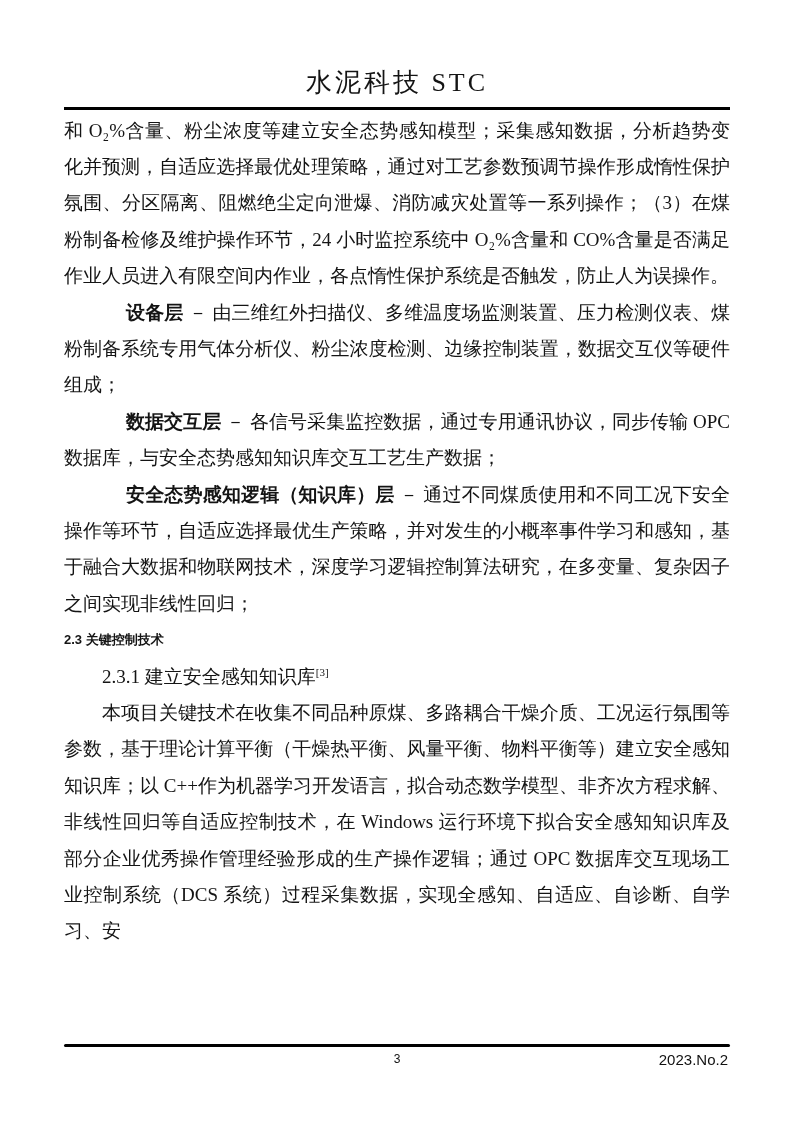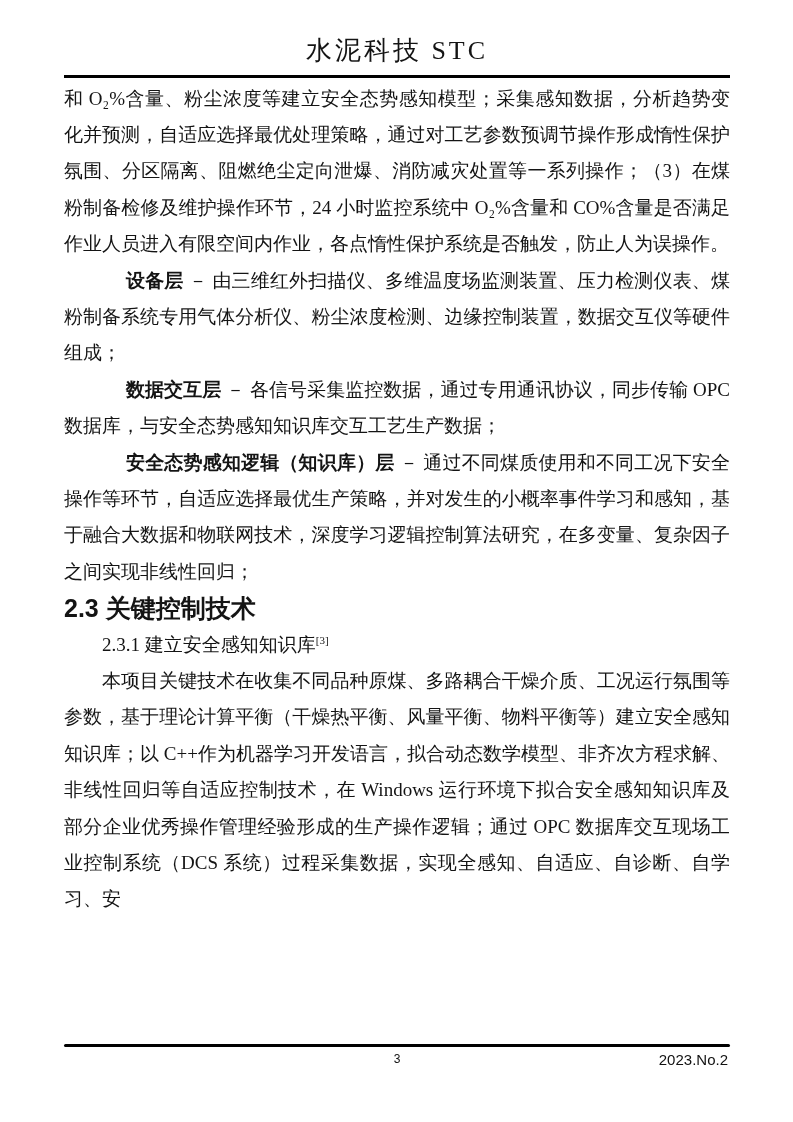--- a/index.html
+++ b/index.html
@@ -7,21 +7,21 @@
     position: relative;
     width: 793px;
     height: 1122px;
     background: #ffffff;
     box-sizing: border-box;
     padding: 0 63px 0 64px;
     font-family: "Liberation Serif", "DejaVu Serif", serif;
     color: #141414;
     overflow: hidden;
   }
-  .header { padding-top: 36px; }
+  .header { padding-top: 68px; }
   .journal-title {
     text-align: center;
     font-size: 26px;
     line-height: 30px;
     letter-spacing: 3px;
     font-weight: 500;
   }
   .header-rule {
     margin-top: 9px;
     height: 2.5px;
@@ -38,21 +38,21 @@
   .content p { margin: 0; }
   .indent { text-indent: 2em; }
   .lead {
     font-weight: bold;
     font-family: "Liberation Sans", "DejaVu Sans", sans-serif;
     margin-left: 24px;
   }
   .sec-heading {
     font-weight: bold;
     font-family: "Liberation Sans", "DejaVu Sans", sans-serif;
-    font-size: 25px;
+    font-size: 13px;
     margin: 0;
   }
   sup.citation {
     font-size: 11px;
     line-height: 0;
     vertical-align: super;
   }
   .footer {
     position: absolute;
     left: 64px;

